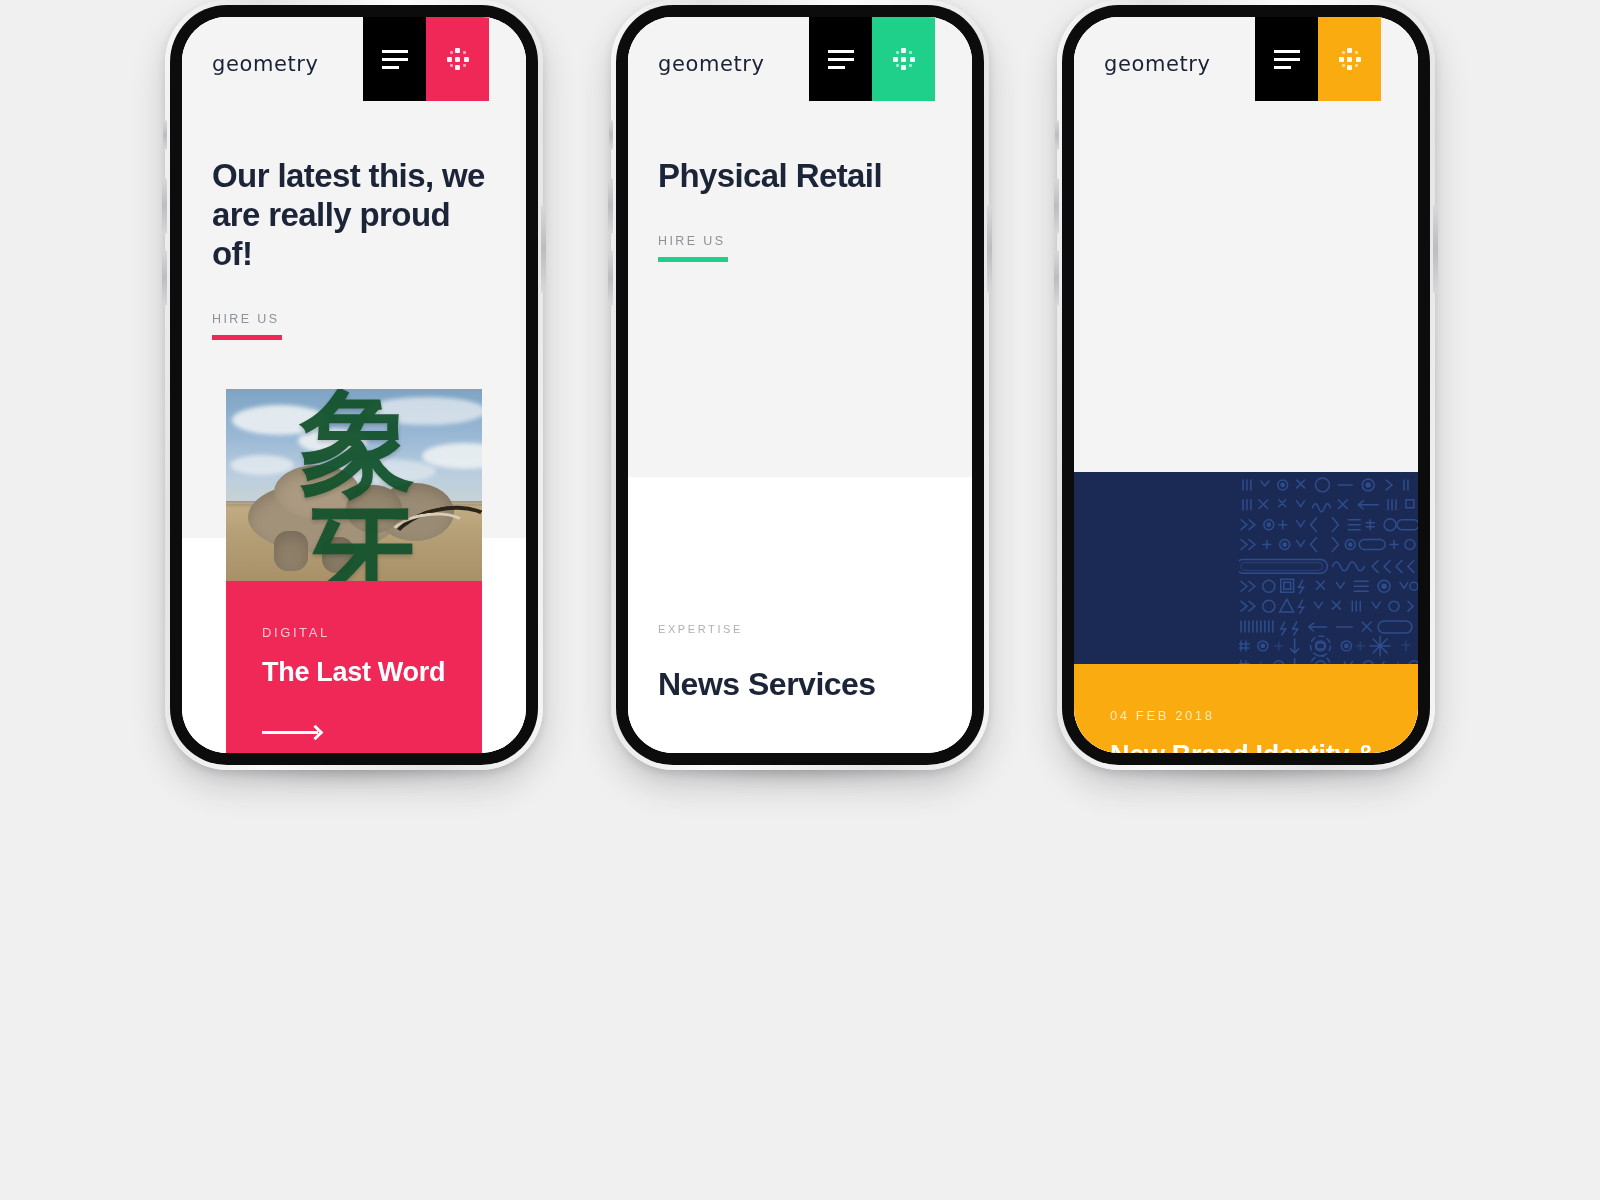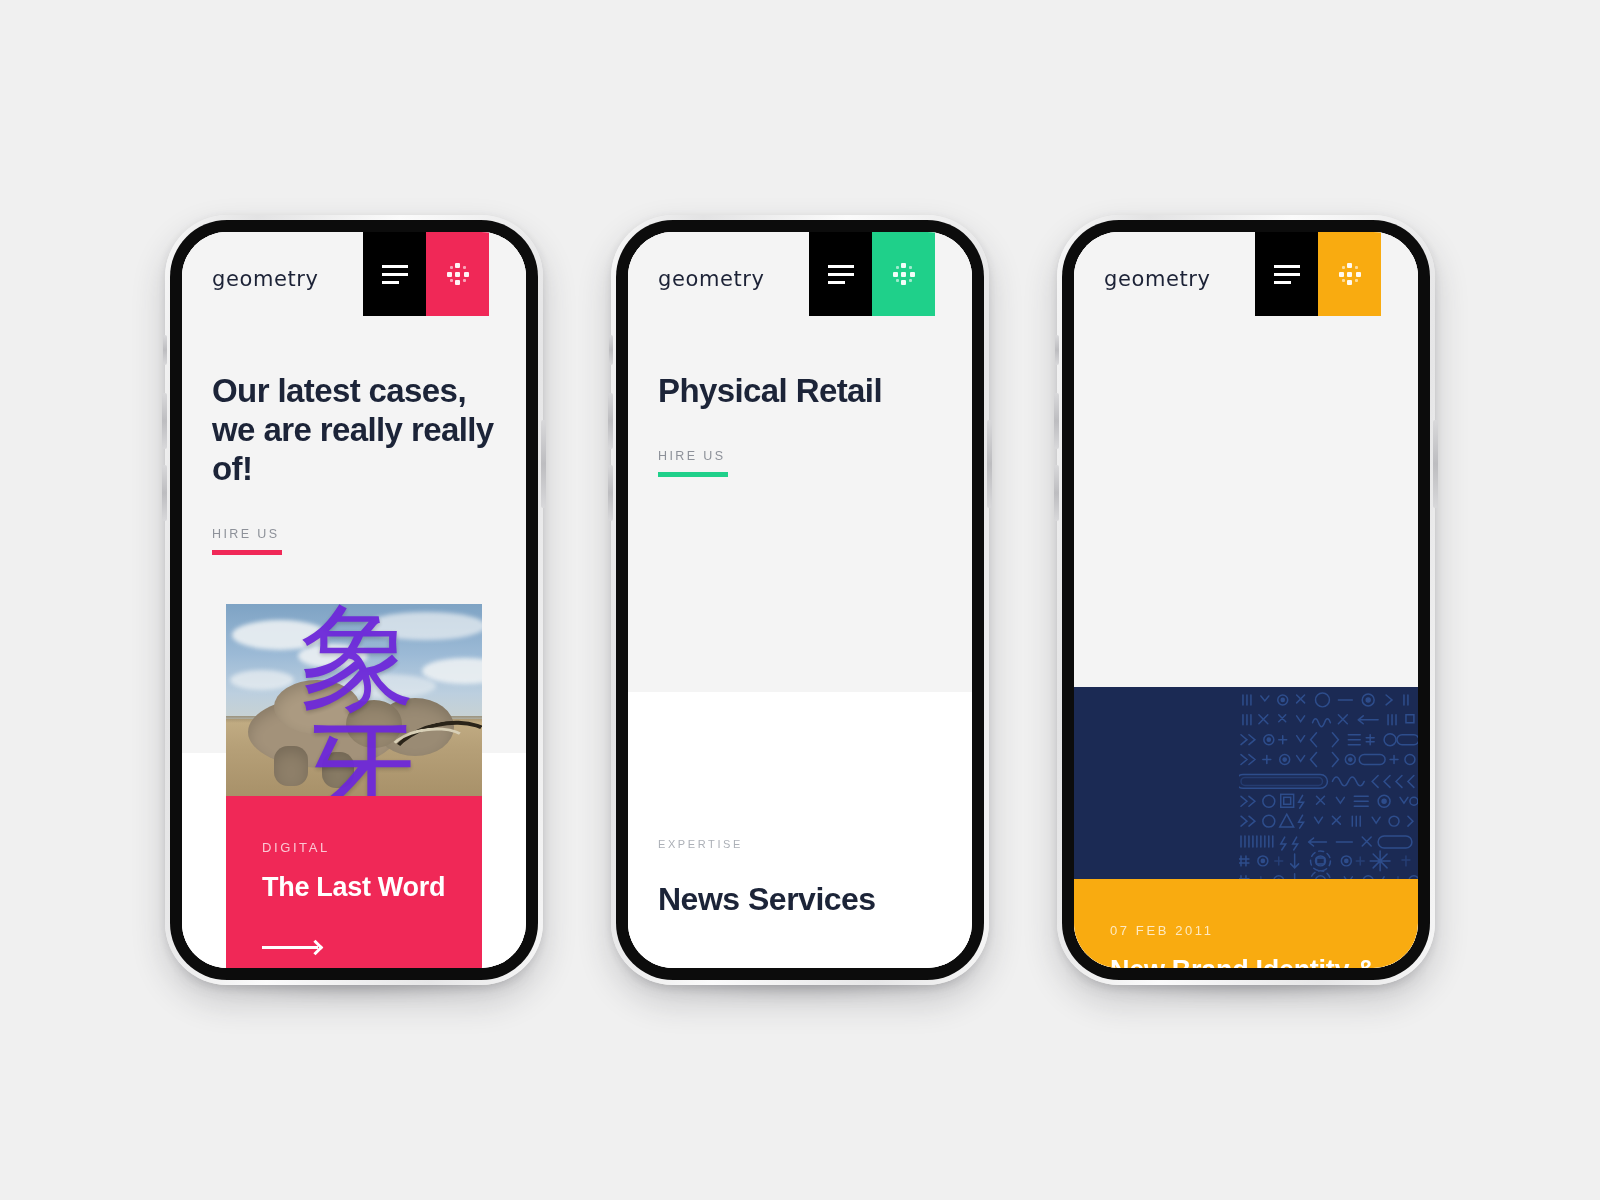--- a/index.html
+++ b/index.html
@@ -14,21 +14,21 @@
   body {
     background: #f0f0f0;
     font-family: "Liberation Sans", sans-serif;
     position: relative;
   }
 
   .stage {
     position: absolute;
     inset: 0;
     display: flex;
-    align-items: center;
+    align-items: flex-start;
     justify-content: center;
     gap: 68px;
   }
 
   
   .phone {
     position: relative;
     width: 378px;
     height: 770px;
     flex: 0 0 auto;
@@ -261,22 +261,22 @@
     right: 10px; bottom: 22px;
     transform: rotate(-8deg);
   }
   .hanzi {
     position: absolute;
     left: 13px; right: 0; top: -4px;
     text-align: center;
     font-family: "DejaVu Sans", sans-serif;
     font-size: 116px;
     line-height: 1;
-    font-weight: normal;
-    color: #6d28d9;
+    font-weight: bold;
+    color: #14532d;
     letter-spacing: 6px;
     text-shadow: 0 2px 4px rgba(0,0,0,.22);
     opacity: .95;
   }
 
   
   .navy { position: absolute; inset: 0; background: #1b2a54; }
   .glyphgrid {
     position: absolute;
     right: 0; top: 0; bottom: 0;
@@ -390,21 +390,21 @@
                 <i class="d-nw"></i>
                   <i class="d-ne"></i>
                   <i class="d-sw"></i>
                   <i class="d-se"></i>
               </span>
             </div>
           </div>
         </div>
 
         <div class="pad">
-          <h1 class="page-title">Our latest cases, we are really really of!</h1>
+          <h1 class="page-title">Our latest this, we are really proud of!</h1>
           <div class="cta-wrap">
             <div class="cta-label">HIRE US</div>
             <div class="cta-rule" style="background:#f02857"></div>
           </div>
         </div>
 
         <div class="bleed-white"></div>
 
         <div class="card">
           <div class="card-media">
@@ -655,21 +655,21 @@
                 <circle cx="82" cy="195" r="5"></circle>
                 <path d="M106 191l4 6 4-6"></path>
                 <circle cx="130" cy="195" r="5"></circle>
                 <path d="M146 191l-4 7h5l-4 6"></path>
                 <path d="M160 191v8M156 195h8" stroke-opacity=".6"></path>
                 <circle cx="176" cy="195" r="5"></circle>
               </g>
             </svg>
           </div>
           <div class="card-body" style="background:#f9ab10">
-            <div class="card-kicker">07 FEB 2011</div>
+            <div class="card-kicker">04 FEB 2018</div>
             <div class="card-title">New Brand Identity &amp; Logo</div>
           </div>
         </div>
 
       </div>
     </div>
   </div>
 
 </div>
 

